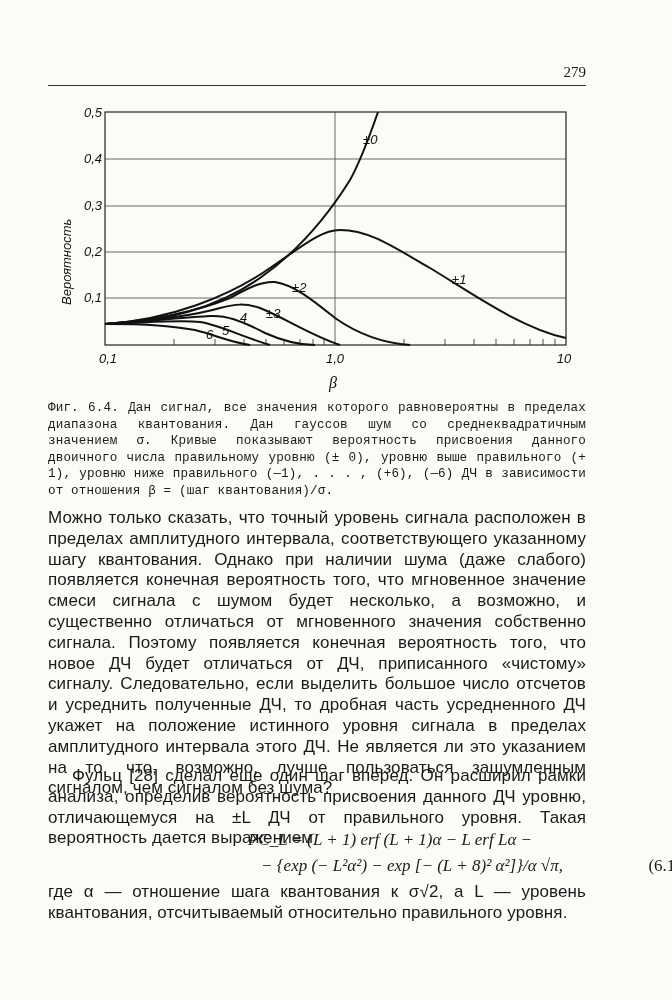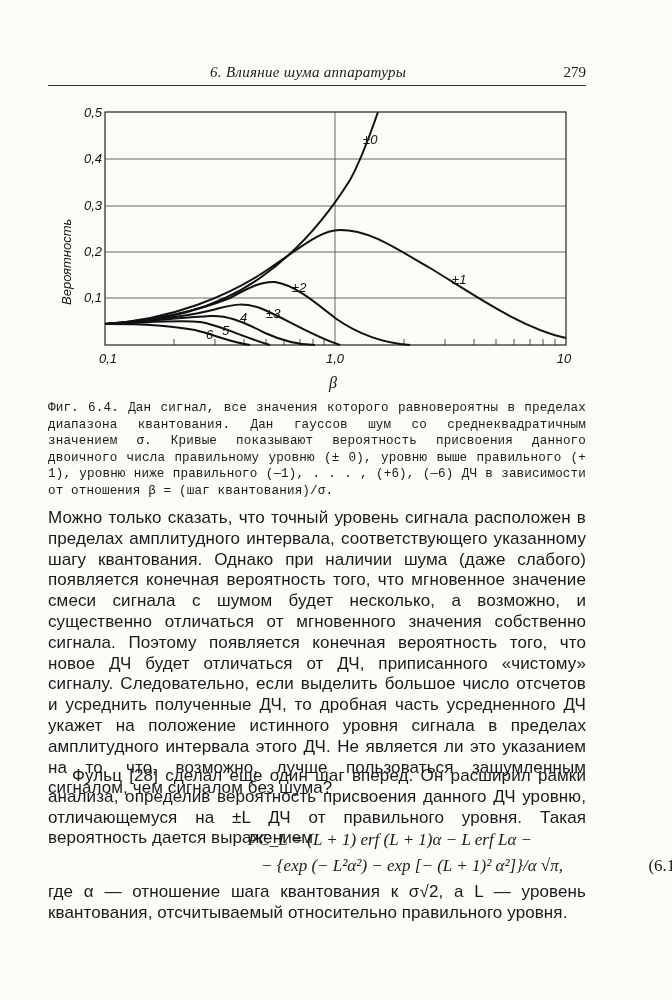--- a/index.html
+++ b/index.html
@@ -20,21 +20,20 @@
   .f1 { top: 830px; padding-left: 84px; }
   .f2 { top: 856px; padding-left: 106px; }
   .eq-num { position: absolute; right: 0; top: 0; }
   .p3 { top: 882px; }
   .math { font-style: italic; }
 </style>
 </head>
 <body>
 
 <div class="running-head">
-  <span class="running-title">6. Влияние шума аппаратуры</span>
   <span class="page-number">279</span>
 </div>
 <div class="head-rule"></div>
 
 <svg class="chart-svg" width="672" height="300" viewBox="0 95 672 300">
   <g stroke="#222" fill="none">
     <rect x="105" y="112" width="461" height="233" stroke-width="1.2"></rect>
   </g>
   <g stroke="#444" stroke-width="0.8">
     <line x1="105" y1="159" x2="566" y2="159"></line>
@@ -97,17 +96,17 @@
 
 <div class="caption">Фиг. 6.4. Дан сигнал, все значения которого равновероятны в пределах диапазона квантования. Дан гауссов шум со среднеквадратичным значением σ. Кривые показывают вероятность присвоения данного двоичного числа правильному уровню (± 0), уровню выше правильного (+ 1), уровню ниже правильного (—1), . . . , (+6), (—6) ДЧ в зависимости от отношения β = (шаг квантования)/σ.</div>
 
 <div class="body-text p1">Можно только сказать, что точный уровень сигнала расположен в пределах амплитудного интервала, соответствующего указанному шагу квантования. Однако при наличии шума (даже слабого) появляется конечная вероятность того, что мгновенное значение смеси сигнала с шумом будет несколько, а возможно, и существенно отличаться от мгновенного значения собственно сигнала. Поэтому появляется конечная вероятность того, что новое ДЧ будет отличаться от ДЧ, приписанного «чистому» сигналу. Следовательно, если выделить большое число отсчетов и усреднить полученные ДЧ, то дробная часть усредненного ДЧ укажет на положение истинного уровня сигнала в пределах амплитудного интервала этого ДЧ. Не является ли это указанием на то, что, возможно, лучше пользоваться зашумленным сигналом, чем сигналом без шума?</div>
 <div class="body-text p2">Фульц [28] сделал еще один шаг вперед. Он расширил рамки анализа, определив вероятность присвоения данного ДЧ уровню, отличающемуся на ±L ДЧ от правильного уровня. Такая вероятность дается выражением</div>
 
 <div class="formula f1">
   <span class="math">PC_L = (L + 1) erf (L + 1)α − L erf Lα −</span>
 </div>
 <div class="formula f2">
-  <span class="math">− {exp (− L²α²) − exp [− (L + 1)² α²]}/α √π,</span>
+  <span class="math">− {exp (− L²α²) − exp [− (L + 8)² α²]}/α √π,</span>
   <span class="eq-num">(6.1)</span>
 </div>
 
 <div class="body-text p3">где α — отношение шага квантования к σ√2, а L — уровень квантования, отсчитываемый относительно правильного уровня.</div>
 
 </body></html>

